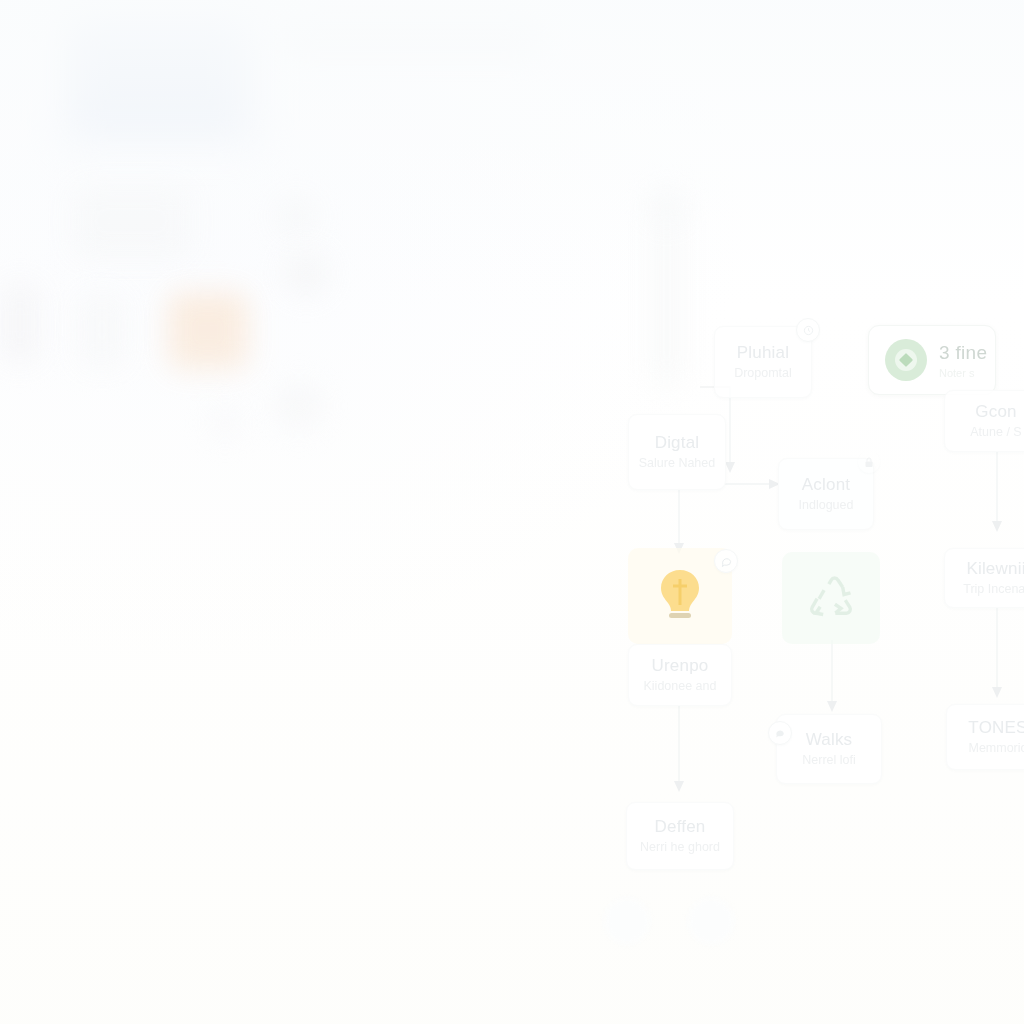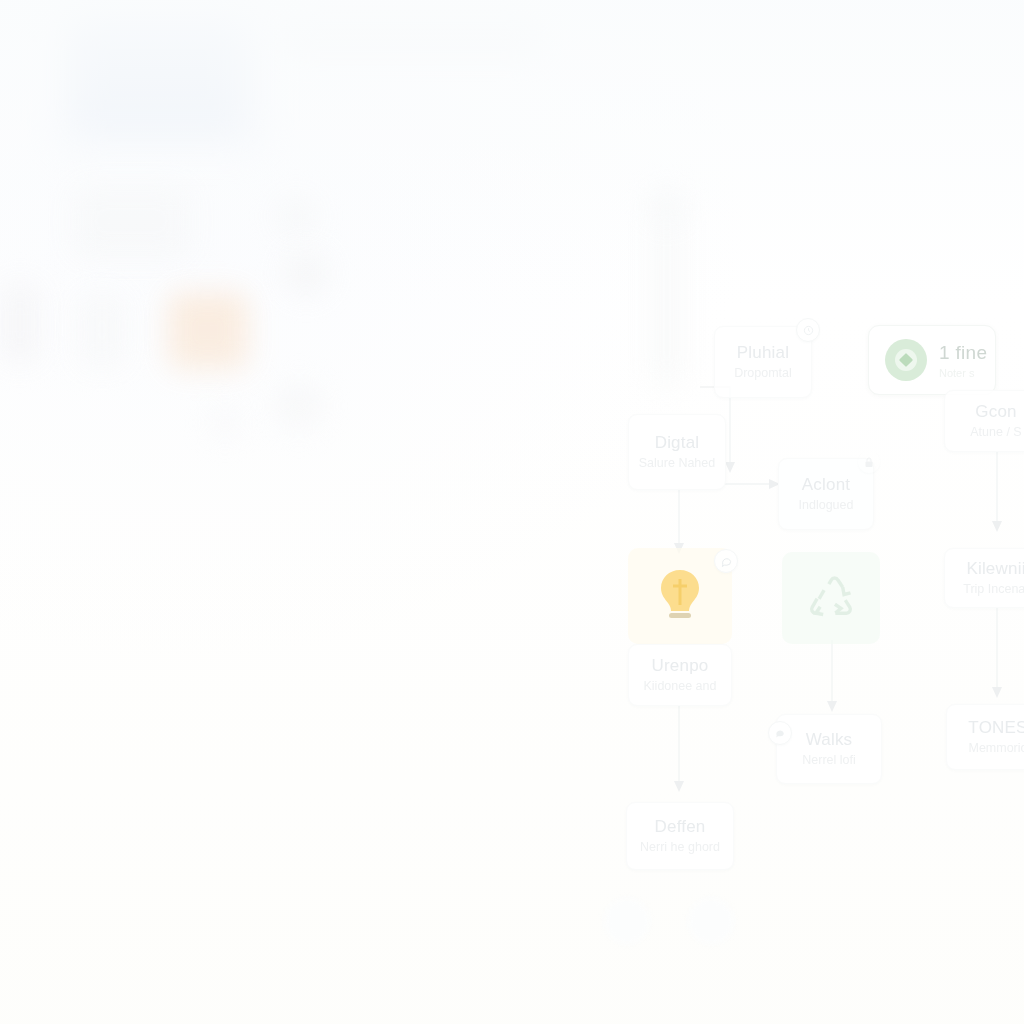--- a/index.html
+++ b/index.html
@@ -215,21 +215,21 @@
       <polygon points="19,86 14,75 24,75"></polygon>
     </svg>
 
     <div class="status-card" style="left:868px;top:325px;width:128px;height:70px;">
       <span class="ring">
         <span class="inner">
             <span class="diamond"></span>
           </span>
       </span>
       <span class="stext">
-        <span class="slabel">1 fine</span>
+        <span class="slabel">3 fine</span>
         <span class="ssub">Noter s</span>
       </span>
     </div>
 
     <div class="card tone-a" style="left:714px;top:326px;width:98px;height:72px;">
       <span class="badge" style="right:-9px;top:-9px;">
         <svg width="11" height="11" viewBox="0 0 24 24" fill="none" stroke="#eef1f2" stroke-width="2">
           <circle cx="12" cy="12" r="9"></circle>
             <path d="M12 7v5l3 2"></path>
         </svg>

